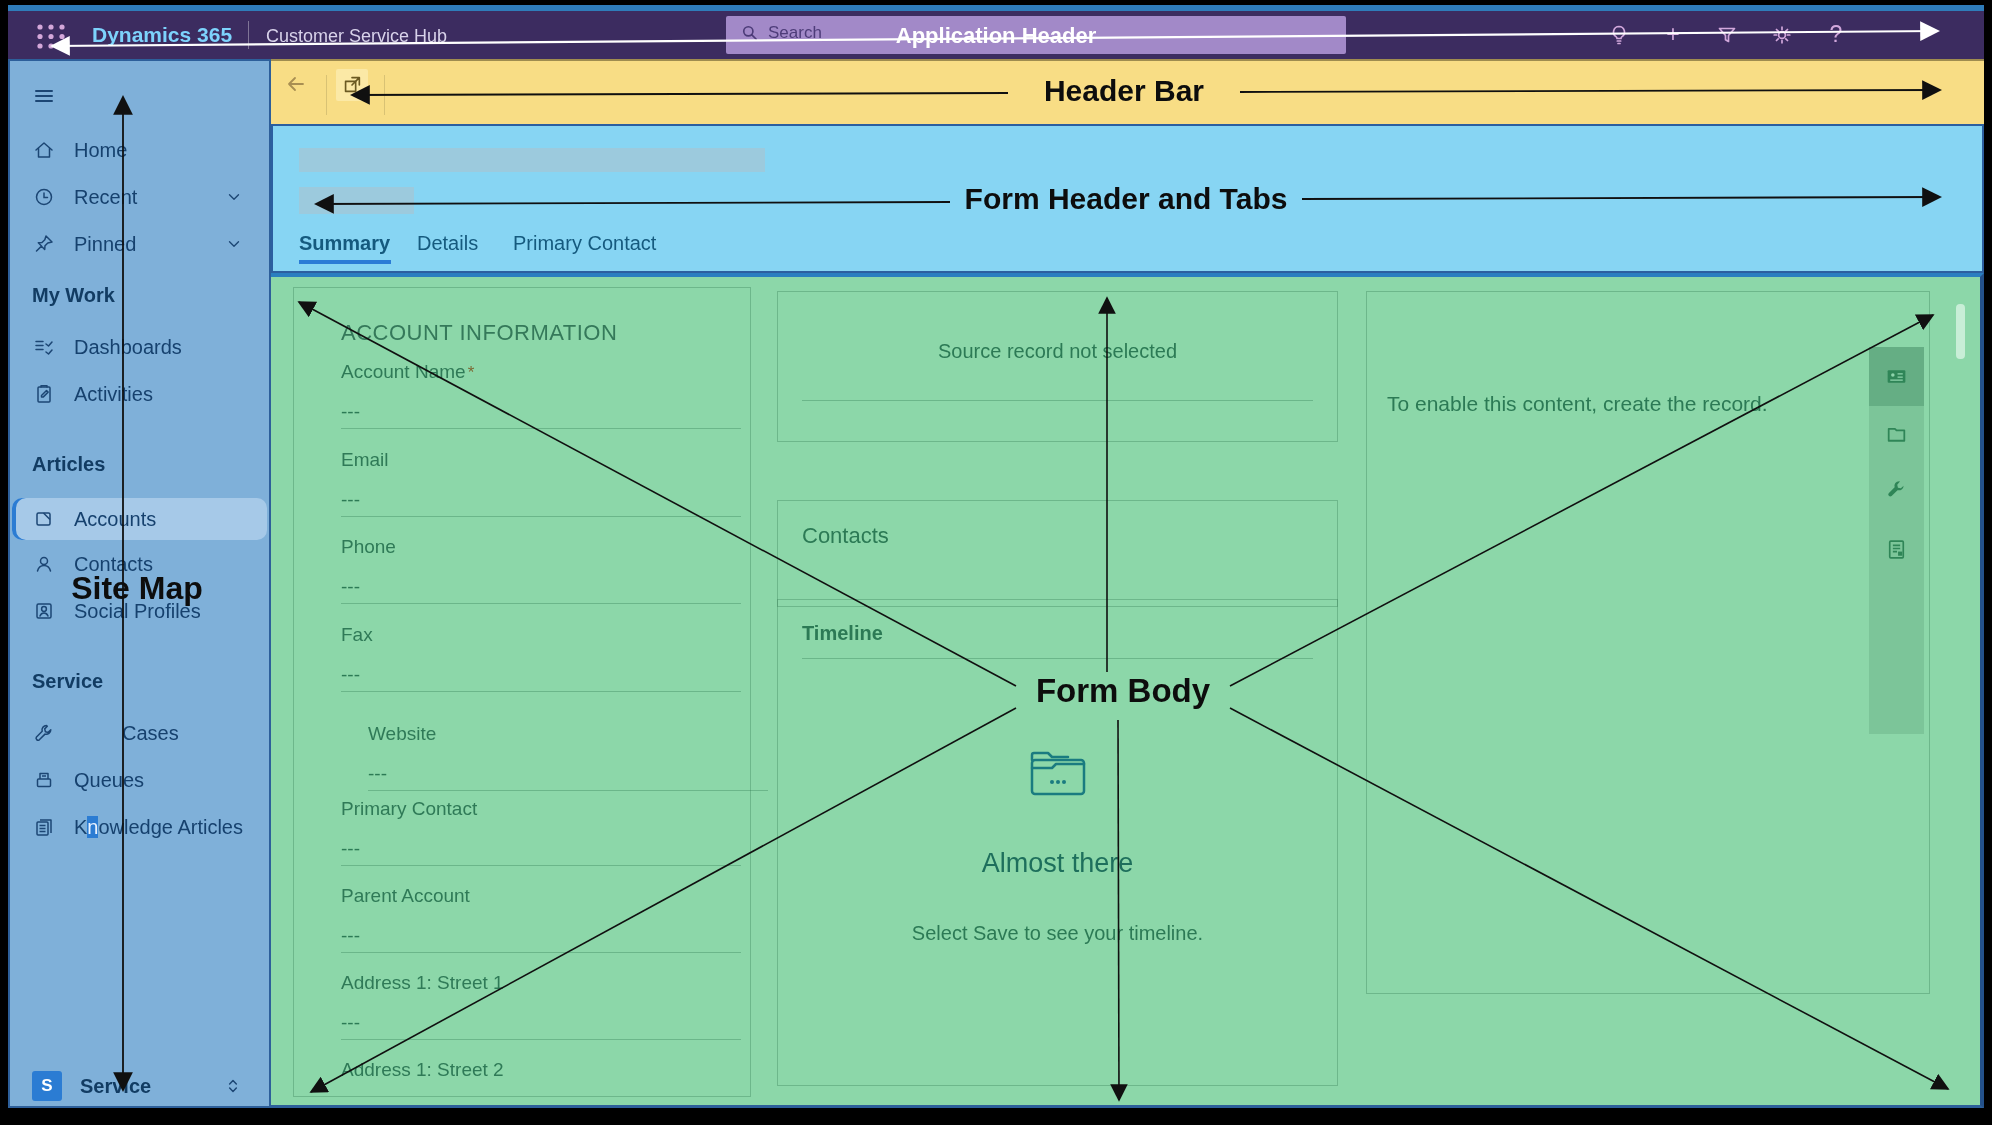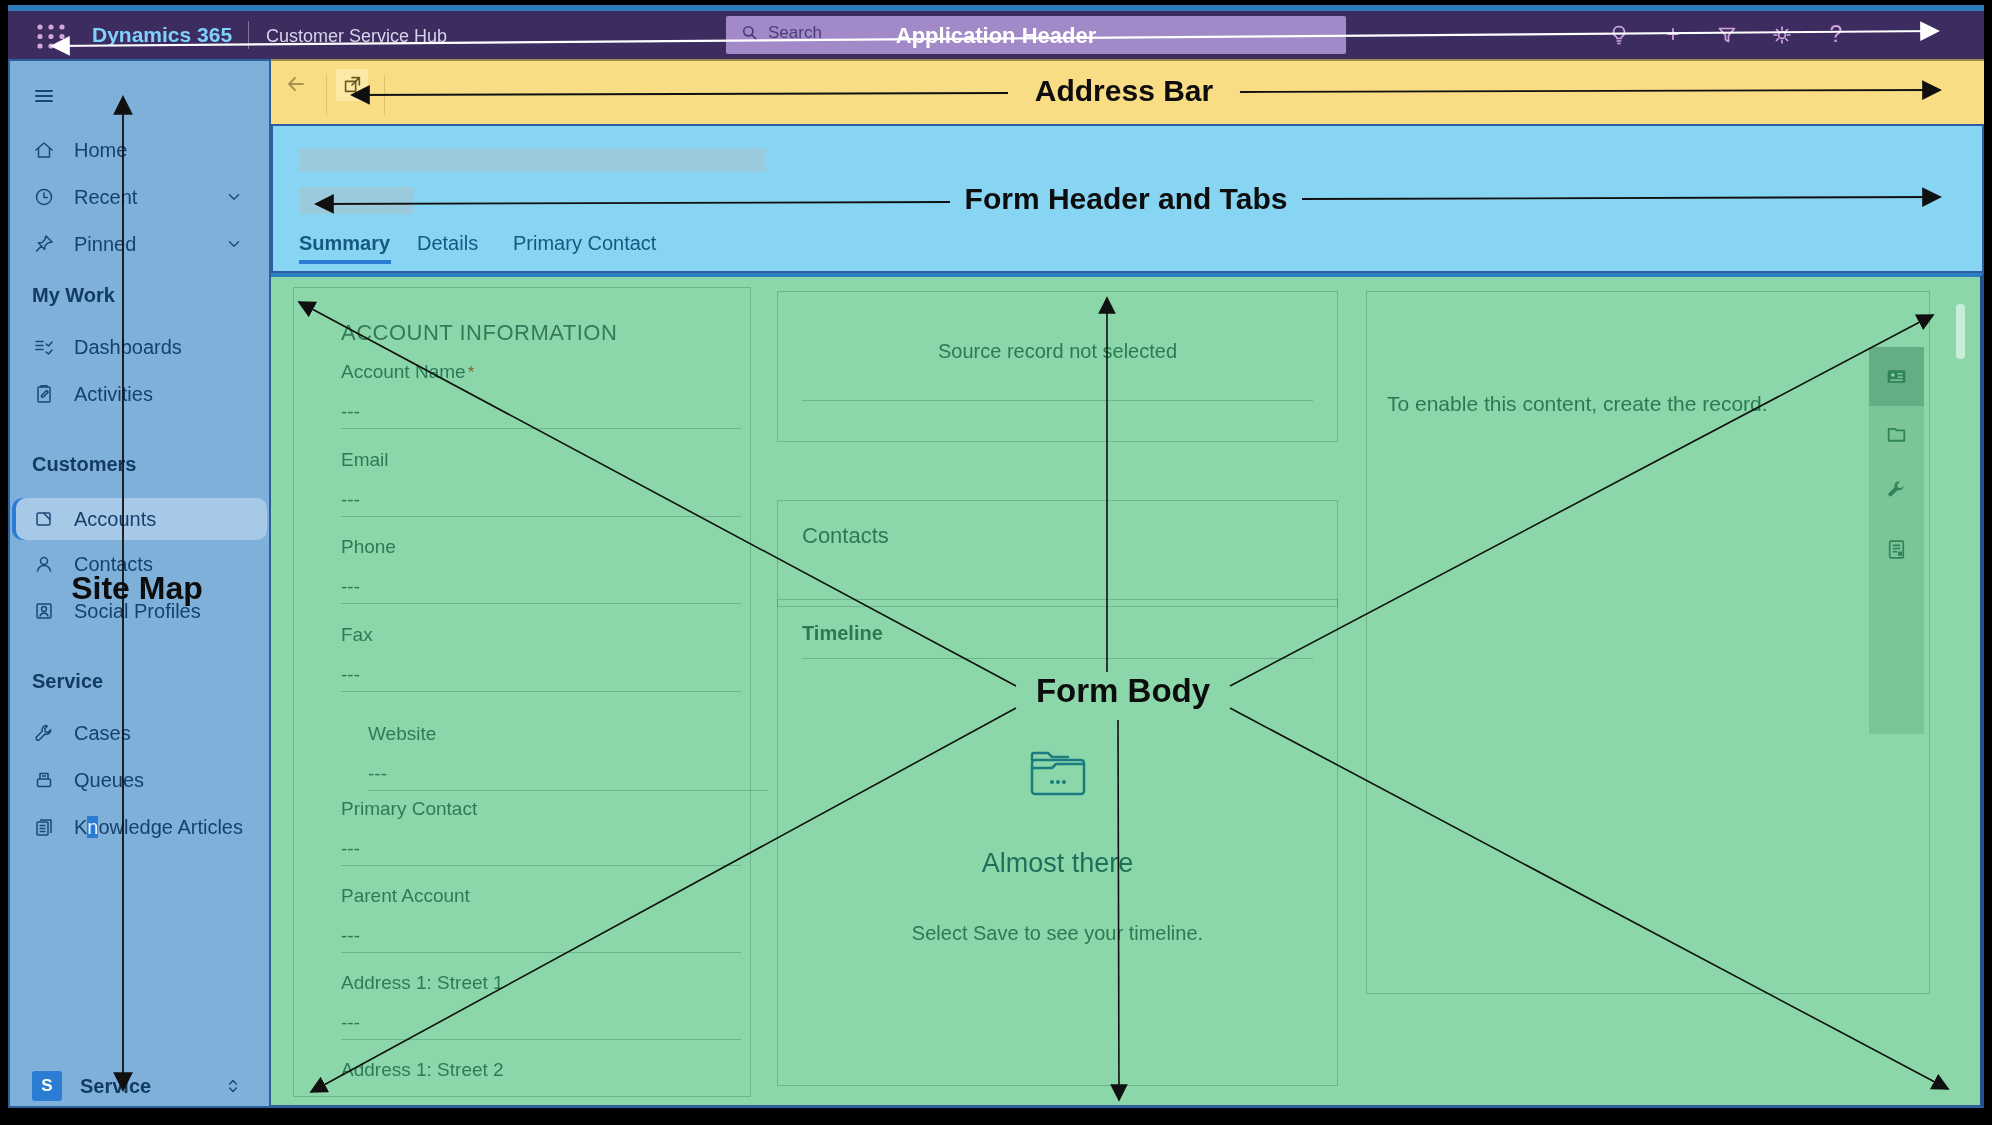--- a/index.html
+++ b/index.html
@@ -204,21 +204,21 @@
     <div class="srow" style="top:267px;">
       <span class="ic">
         <svg class="icon" width="24" height="24" viewBox="0 0 24 24" fill="none" stroke="#1c4674" stroke-width="1.5" stroke-linecap="round" stroke-linejoin="round">
             <path d="M4 6.5h7M4 10.5h7M4 14.5h7"></path>
             <path d="M14 9l2.5 2L20 7M14 17l2.5 2L20 15"></path>
           </svg>
       </span>
       <span class="lbl">Dashboards</span>
     </div>
 
-    <div class="srow sec" style="top:384px;">Customers</div>
+    <div class="srow sec" style="top:384px;">Articles</div>
 
     <div class="srow sel" style="top:437px;border-radius:10px;">
       <span class="ic">
         <svg class="icon" width="24" height="24" viewBox="0 0 24 24" fill="none" stroke="#1c4674" stroke-width="1.5" stroke-linejoin="round">
             <rect x="5" y="6" width="13" height="12" rx="1.5"></rect>
             <path d="M11.5 6 18 12.5"></path>
           </svg>
       </span>
       <span class="lbl">Accounts</span>
     </div>
@@ -237,21 +237,21 @@
             <rect x="5" y="5" width="14" height="14" rx="1.5"></rect>
             <circle cx="12" cy="10" r="2.4"></circle>
             <path d="M8 17c.8-2.2 2.4-3 4-3s3.2.8 4 3"></path>
           </svg>
       </span>
       <span class="lbl">Social Profiles</span>
     </div>
 
     <div class="srow sec" style="top:601px;">Service</div>
 
-    <div class="srow" style="top:653px;">
+    <div class="srow" style="top:653px;gap:48px;">
       <span class="ic">
         <svg class="icon" width="24" height="24" viewBox="0 0 24 24" fill="none" stroke="#1c4674" stroke-width="1.5" stroke-linecap="round" stroke-linejoin="round">
             <path d="M14.5 4.5a4.5 4.5 0 0 0-4.3 5.8L4.5 16a2 2 0 0 0 2.8 2.8l5.7-5.7a4.5 4.5 0 0 0 5.8-4.3l-2.6 2.6-2.8-.7-.7-2.8 2.6-2.6z"></path>
           </svg>
       </span>
       <span class="lbl">Cases</span>
     </div>
     <div class="srow" style="top:700px;">
       <span class="ic">
         <svg class="icon" width="24" height="24" viewBox="0 0 24 24" fill="none" stroke="#1c4674" stroke-width="1.5" stroke-linejoin="round">
@@ -428,18 +428,18 @@
     <line x1="1302" y1="199" x2="1940" y2="197" stroke="#101010" stroke-width="1.8" marker-end="url(#mb)"></line>
     <line x1="123" y1="97" x2="123" y2="1090" stroke="#101010" stroke-width="1.8" marker-start="url(#mb)" marker-end="url(#mb)"></line>
     <line x1="1016" y1="686" x2="299" y2="302" stroke="#101010" stroke-width="1.6" marker-end="url(#mb)"></line>
     <line x1="1107" y1="672" x2="1107" y2="298" stroke="#101010" stroke-width="1.6" marker-end="url(#mb)"></line>
     <line x1="1230" y1="686" x2="1933" y2="315" stroke="#101010" stroke-width="1.6" marker-end="url(#mb)"></line>
     <line x1="1016" y1="708" x2="311" y2="1092" stroke="#101010" stroke-width="1.6" marker-end="url(#mb)"></line>
     <line x1="1118" y1="720" x2="1119" y2="1100" stroke="#101010" stroke-width="1.6" marker-end="url(#mb)"></line>
     <line x1="1230" y1="708" x2="1948" y2="1089" stroke="#101010" stroke-width="1.6" marker-end="url(#mb)"></line>
   </svg>
 
-  <div class="ann" id="lbl-cmd">Address Bar</div>
+  <div class="ann" id="lbl-cmd">Header Bar</div>
   <div class="ann" id="lbl-fh">Form Header and Tabs</div>
   <div class="ann" id="lbl-sm">Site Map</div>
   <div class="ann" id="lbl-fb">Form Body</div>
 
 </div>
 
 </body></html>

